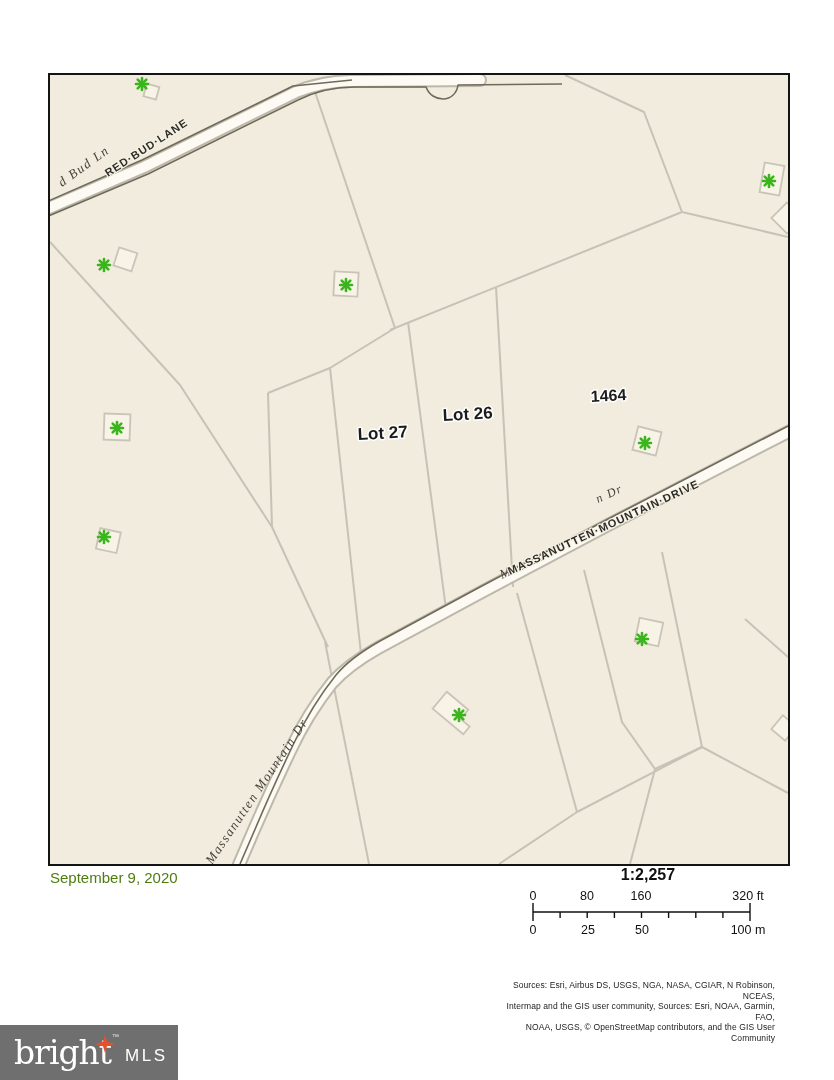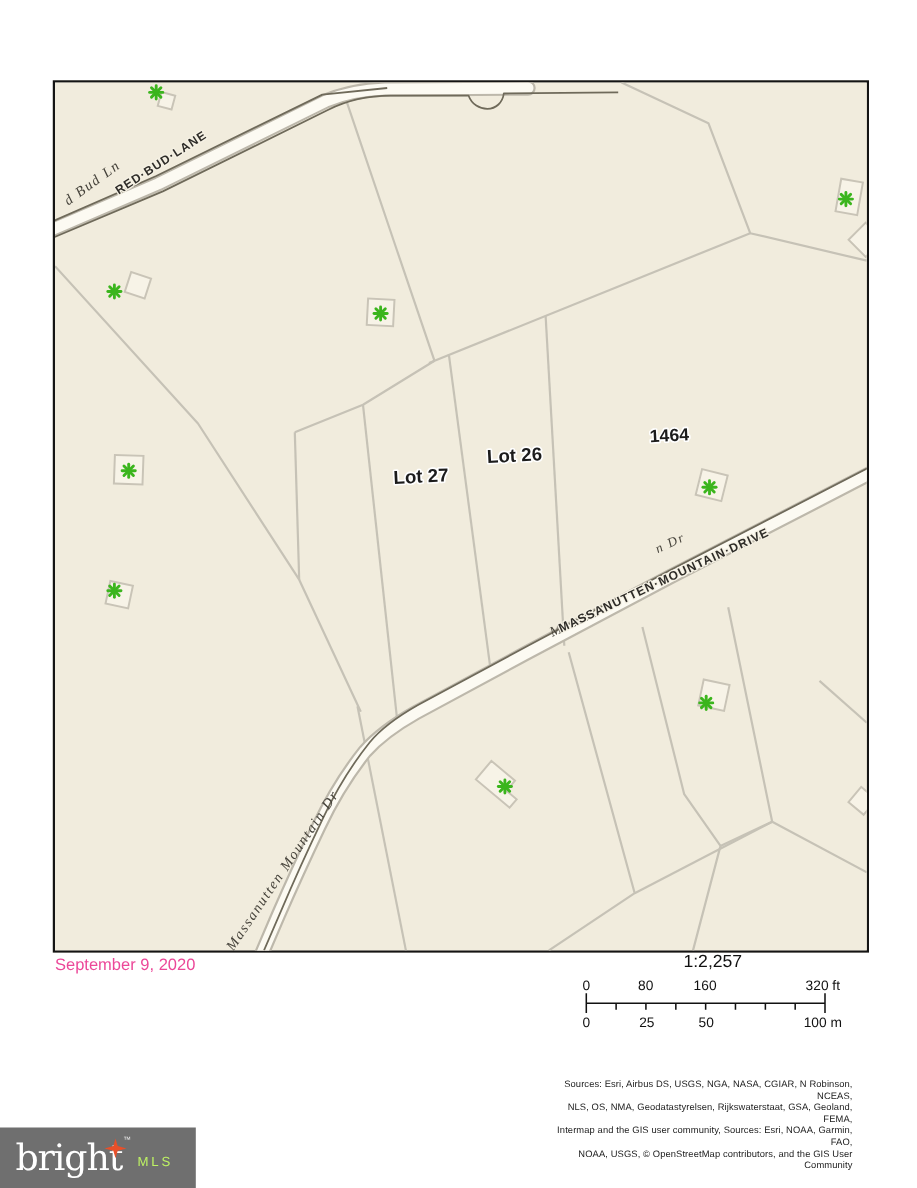--- a/index.html
+++ b/index.html
@@ -16,33 +16,33 @@
   .road-casing{stroke:#bdb8ab;stroke-width:14;fill:none;stroke-linejoin:round;stroke-linecap:round;}
   .road-fill{stroke:#fcfaf2;stroke-width:10;fill:none;stroke-linejoin:round;stroke-linecap:round;}
   .road-edge{stroke:#6f6a5a;stroke-width:1.6;fill:none;stroke-linejoin:round;}
   .bldg{fill:#f7f3e7;stroke:#c9c4b7;stroke-width:1.8;}
   .ast{stroke:#3bb51d;stroke-width:2.6;stroke-linecap:round;}
   .lot-label{font-family:"Liberation Sans",sans-serif;font-weight:bold;fill:#1c1c1c;
     paint-order:stroke;stroke:#ffffff;stroke-width:3px;stroke-linejoin:round;}
   .road-label{font-family:"Liberation Sans",sans-serif;font-weight:bold;fill:#2e2c28;
     paint-order:stroke;stroke:#f5f1e4;stroke-width:2.4px;stroke-linejoin:round;letter-spacing:1px;}
   .road-label-serif{font-family:"Liberation Serif",serif;font-style:italic;fill:#45423a;letter-spacing:1.5px;}
-  .date-text{position:absolute;left:50px;top:869px;font-size:15px;color:#ec4899;}
-  .scale-ratio{position:absolute;left:598px;top:866px;width:100px;text-align:center;font-size:16px;color:#111;}
+  .date-text{position:absolute;left:50px;top:869px;font-size:15px;color:#4d7c0f;}
+  .scale-ratio{position:absolute;left:598px;top:866px;width:100px;text-align:center;font-size:16px;color:#111;font-weight:bold;}
   .scalebar{position:absolute;left:520px;top:888px;}
   .scalebar text{font-family:"Liberation Sans",sans-serif;font-size:12.5px;fill:#111;}
   .sb-line{stroke:#111;stroke-width:1.4;}
   .sources{position:absolute;left:497px;top:980px;width:278px;font-size:8.5px;
     line-height:10.6px;color:#222;letter-spacing:0.1px;text-align:right;}
   .logo{position:absolute;left:0;top:1025px;width:178px;height:55px;background:#6f6f6f;
     display:flex;align-items:center;padding-left:14px;box-sizing:border-box;}
   .logo .brand{font-family:"DejaVu Serif",serif;font-size:33px;color:#ffffff;
     letter-spacing:-1px;position:relative;line-height:1;}
   .logo .tm{font-size:7px;color:#e9e9e9;position:relative;top:-16px;left:1px;}
-  .logo .suffix{font-size:12px;color:#bef264;letter-spacing:2.5px;margin-left:7px;position:relative;top:3px;}
+  .logo .suffix{font-size:17px;color:#ffffff;letter-spacing:2.5px;margin-left:7px;position:relative;top:3px;}
   .logo .star{position:absolute;left:94px;top:8px;}
 </style>
 </head>
 <body>
 
 <div class="map-frame">
 <svg width="738" height="789" viewBox="0 0 738 789">
   <rect x="0" y="0" width="738" height="789" fill="#f1ecdd"></rect>
 
   <g>
@@ -184,21 +184,20 @@
   <line class="sb-line" x1="230" y1="15" x2="230" y2="33"></line>
 
   <text x="13" y="46" text-anchor="middle">0</text>
   <text x="68" y="46" text-anchor="middle">25</text>
   <text x="122" y="46" text-anchor="middle">50</text>
   <text x="228" y="46" text-anchor="middle">100 m</text>
 </svg>
 
 <div class="sources">
   <div>Sources: Esri, Airbus DS, USGS, NGA, NASA, CGIAR, N Robinson, NCEAS,</div>
-  <div>NLS, OS, NMA, Geodatastyrelsen, Rijkswaterstaat, GSA, Geoland, FEMA,</div>
   <div>Intermap and the GIS user community, Sources: Esri, NOAA, Garmin, FAO,</div>
   <div>NOAA, USGS, © OpenStreetMap contributors, and the GIS User Community</div>
 </div>
 
 <div class="logo">
   <span class="brand">bright</span>
   <span class="tm">™</span>
   <span class="suffix">MLS</span>
   <svg class="star" width="22" height="22" viewBox="-11 -11 22 22">
     <path d="M 0,-9 L 2,-2.2 L 10,0 L 2,2.2 L 0,9 L -2,2.2 L -10,0 L -2,-2.2 Z" fill="#e8502a"></path>

